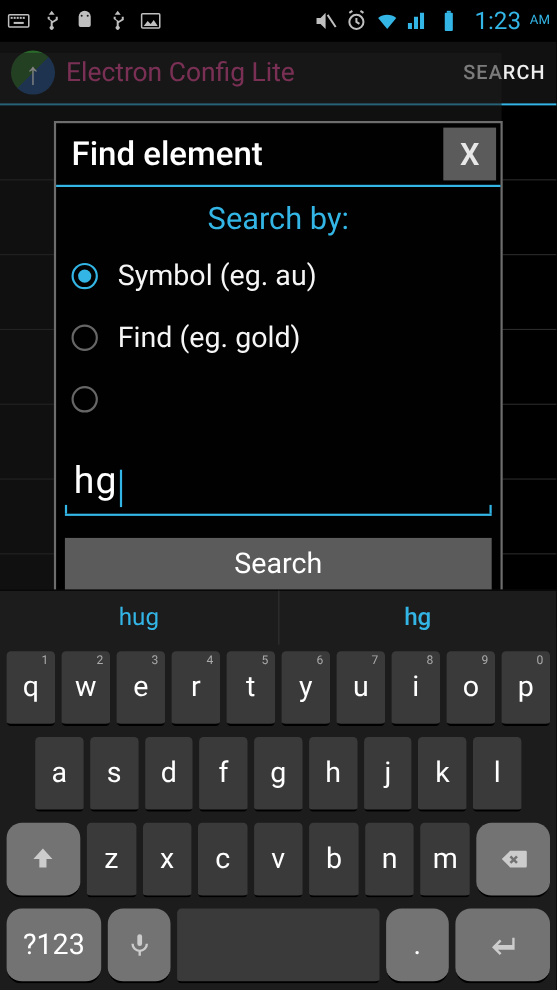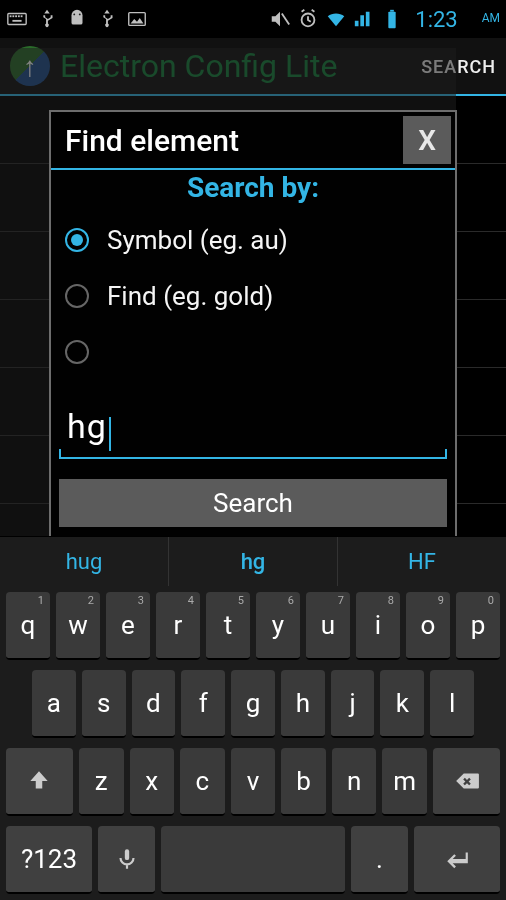--- a/index.html
+++ b/index.html
@@ -5,42 +5,42 @@
   * { box-sizing: border-box; margin: 0; padding: 0; }
   html, body { width: 506px; height: 900px; overflow: hidden; font-family: Roboto, "Helvetica Neue", Arial, sans-serif; background: #000; }
   body { position: relative; color: #fff; }
 
   
   .statusbar { height: 38px; background: #000; display: flex; align-items: center; padding: 0 6px; font-size: 20px; color: #bfbfbf; }
   .statusbar .left-icons { display: flex; gap: 8px; align-items: center; }
   .statusbar .spacer { flex: 1; }
   .statusbar .right-icons { display: flex; gap: 6px; align-items: center; }
   .clock { color: #33b5e5; font-size: 22px; margin-left: 6px; }
-  .am { font-size: 12px; margin-left: 18px; color:#33b5e5; align-self: flex-start; margin-top: 4px; }
+  .am { font-size: 12px; margin-left: 2px; color:#33b5e5; align-self: flex-start; margin-top: 4px; }
   .ic { width: 22px; height: 22px; display: inline-flex; align-items:center; justify-content:center; }
   .ic svg { width: 100%; height: 100%; }
 
   
   .actionbar { height: 58px; background: #111; border-bottom: 2px solid #33b5e5; display: flex; align-items: center; padding: 0 10px; }
   .appicon { width: 40px; height: 40px; border-radius: 20px; background: linear-gradient(135deg,#2a6b2a 0 50%,#1f4f8c 50% 100%); position: relative; display:flex;align-items:center;justify-content:center; margin-right:10px; }
   .appicon .arrow { color:#fff; font-size:28px; font-weight:bold; }
-  .apptitle { color:#15803d; font-size: 32px; }
+  .apptitle { color:#ec4899; font-size: 24px; }
   .searchaction { margin-left:auto; color:#eee; font-size:18px; font-weight:500; letter-spacing:1px; }
 
   
   .bg-list { background:#000; }
   .bg-row { height:68px; display:flex; align-items:center; justify-content:center; color:#9a9a9a; font-size:30px; border-bottom:1px solid #2a2a2a; }
 
   
   .overlay { position:absolute; top:48px; left:0; width:456px; height:862px; background: rgba(30,30,30,0.55); }
   .dialog { position:absolute; top:62px; left:49px; width:408px; background:#010101; border:2px solid #6d6d6d; }
   .dlg-titlebar { height:58px; display:flex; align-items:center; border-bottom:2px solid #33b5e5; }
   .dlg-title { font-size:30px; font-weight:500; color:#fff; padding-left:14px; flex:1; }
   .dlg-close { width:48px; height:48px; margin-right:4px; background:#5b5b5b; color:#e8e8e8; display:flex; align-items:center; justify-content:center; font-size:28px; font-weight:600; }
-  .search-by { color:#33b5e5; font-size:28px; text-align:center; padding:1px 0 8px; font-weight:700; }
+  .search-by { color:#33b5e5; font-size:28px; text-align:center; padding:12px 0 8px; font-weight:400; }
   .radio-row { display:flex; align-items:center; height:56px; padding:0 14px; font-size:26px; color:#f5f5f5;text-align:right; }
   .radio { width:24px; height:24px; border:2px solid #666; border-radius:50%; margin-right:18px; position:relative; }
   .radio.selected { border-color:#33b5e5; }
   .radio.selected::after { content:""; position:absolute; width:12px; height:12px; background:#33b5e5; border-radius:50%; top:4px; left:4px; }
   .input-wrap { margin:22px 8px 0; border-bottom:2px solid #33b5e5; padding:4px 4px 6px; position:relative; }
   .input-wrap::before,.input-wrap::after { content:""; position:absolute; bottom:0; width:2px; height:8px; background:#33b5e5; }
   .input-wrap::before{left:0} .input-wrap::after{right:0}
   .input-text { font-size:34px; color:#fff; padding-left:4px; letter-spacing:1px; }
   .cursor { display:inline-block; width:2px; height:34px; background:#33b5e5; vertical-align:middle; margin-left:2px; animation: blink 1s step-end infinite; }
   @keyframes blink { 50% { opacity: 0; } }
@@ -50,21 +50,21 @@
   .kbd { position:absolute; left:0; bottom:0; width:506px; height:364px; background:#1c1c1c; display:flex; flex-direction:column; }
   .suggestions { height:50px; display:flex; border-top:1px solid #000; }
   .sug { flex:1; display:flex; align-items:center; justify-content:center; font-size:22px; color:#33b5e5; border-right:1px solid #333; }
   .sug:last-child{border-right:none}
   .sug.selected { font-weight:500; }
   .kbd-rows { flex:1; display:flex; flex-direction:column; padding:6px; gap:10px; }
   .krow { display:flex; gap:6px; flex:1; }
   .krow.indent { padding: 0 26px; }
   .key { flex:1; background:#3a3a3a; border-radius:4px; display:flex; align-items:center; justify-content:center; font-size:26px; color:#fff; border-bottom:2px solid #000; position:relative; }
   .key .num { position:absolute; top:2px; right:6px; font-size:11px; color:#aaa; }
-  .key.dark { background:#404040; }
+  .key.dark { background:#737373;border-radius:14px; }
   .key.wide { flex:1.5; }
   .key.space { flex:3.2; }
   .key svg { width:26px; height:26px; fill:#ccc; }
 </style>
 </head>
 <body>
 
 <div class="statusbar">
   <div class="left-icons">
     <span class="ic">
@@ -181,21 +181,20 @@
     <div class="search-btn">
         <span>Search</span>
       </div>
   </div>
 </div>
 
 <div class="kbd">
   <div class="suggestions">
     <div class="sug">hug</div>
     <div class="sug selected">hg</div>
-    <div class="sug">HF</div>
   </div>
   <div class="kbd-rows">
     <div class="krow" id="krow1">
         <div class="key">q<span class="num">1</span></div>
         <div class="key">w<span class="num">2</span></div>
         <div class="key">e<span class="num">3</span></div>
         <div class="key">r<span class="num">4</span></div>
         <div class="key">t<span class="num">5</span></div>
         <div class="key">y<span class="num">6</span></div>
         <div class="key">u<span class="num">7</span></div>

